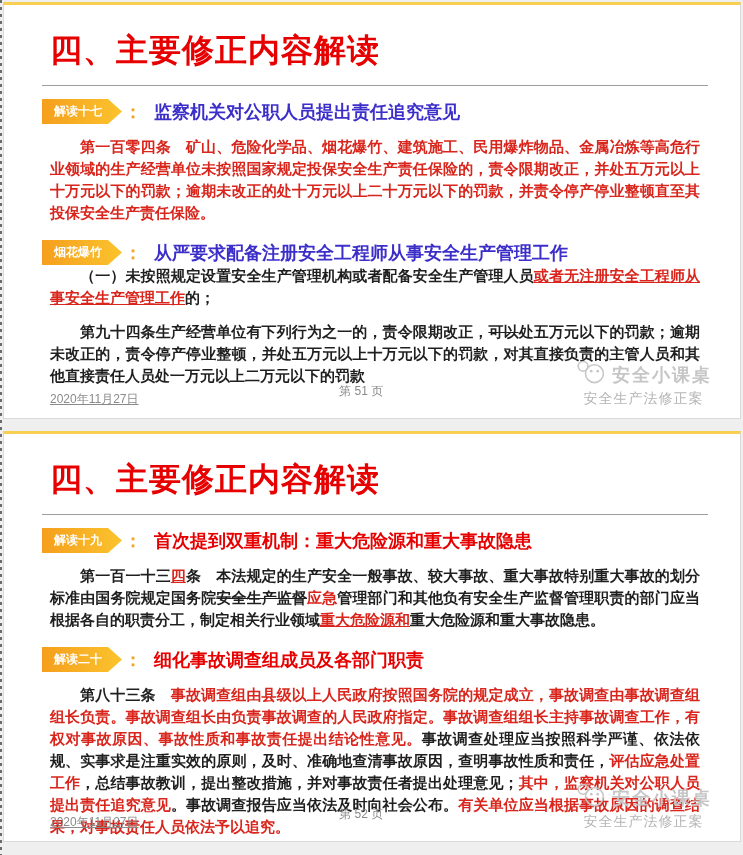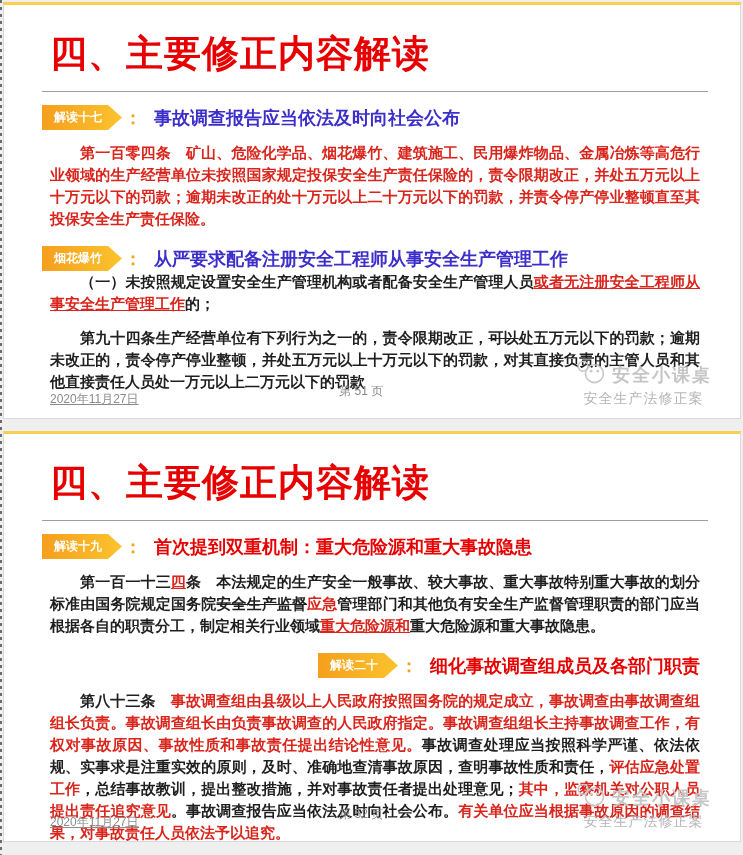--- a/index.html
+++ b/index.html
@@ -20,21 +20,21 @@
     background:#ffffff;
     border:1px solid #d9d9d9;
     border-top:3px solid #f7cf53;
     position:relative;
     padding:20px 40px 0 46px;
     box-sizing:border-box;
   }
   .slide-1{height:417px;margin-bottom:12px;}
   .slide-2{height:411px;}
   .slide-title{
-    color:#e60000;font-size:37px;font-weight:900;
+    color:#e60000;font-size:32px;font-weight:900;
     margin:4px 0 0 0;letter-spacing:1px;
   }
   .rule{border:none;border-top:1px solid #9e9e9e;margin:12px -8px 0 -8px;}
   .sec-row{display:flex;align-items:center;margin-top:13px;}
   .badge{
     display:inline-block;
     margin-left:-8px;
     padding:4px 20px 4px 12px;
     background:linear-gradient(90deg,#f59f1e,#fbc32d);
     color:#ffffff;font-weight:800;font-size:12px;
@@ -75,21 +75,21 @@
 
 <div class="page">
 
   <section class="slide slide-1">
     <h1 class="slide-title">四、主要修正内容解读</h1>
     <hr class="rule">
 
     <div class="sec-row">
       <span class="badge">解读十七</span>
       <span class="colon">：</span>
-      <h2 class="sec-heading blue">事故调查报告应当依法及时向社会公布</h2>
+      <h2 class="sec-heading blue">监察机关对公职人员提出责任追究意见</h2>
     </div>
     <p class="para red">第一百零四条　矿山、危险化学品、烟花爆竹、建筑施工、民用爆炸物品、金属冶炼等高危行业领域的生产经营单位未按照国家规定投保安全生产责任保险的，责令限期改正，并处五万元以上十万元以下的罚款；逾期未改正的处十万元以上二十万元以下的罚款，并责令停产停业整顿直至其投保安全生产责任保险。</p>
 
     <div class="sec-row" style="margin-top:16px;">
       <span class="badge">烟花爆竹</span>
       <span class="colon">：</span>
       <h2 class="sec-heading blue">从严要求配备注册安全工程师从事安全生产管理工作</h2>
     </div>
     <p class="para" style="margin-top:0;"><span>（一）未按照规定设置安全生产管理机构或者配备安全生产管理人员</span><span class="run-red-u">或者无注册安全工程师从事安全生产管理工作</span><span>的；</span></p>
     <p class="para"><span>第九十四条生产经营单位有下列行为之一的，责令限期改正，</span><span class="run-strike">可以</span><span>处五万元以下的罚款；逾期未改正的，责令停产停业整顿，并处五万元以上十万元以下的罚款，对其直接负责的主管人员和其他直接责任人员处一万元以上二万元以下的罚款</span></p>
@@ -118,21 +118,21 @@
     <h1 class="slide-title">四、主要修正内容解读</h1>
     <hr class="rule">
 
     <div class="sec-row">
       <span class="badge">解读十九</span>
       <span class="colon">：</span>
       <h2 class="sec-heading red">首次提到双重机制：重大危险源和重大事故隐患</h2>
     </div>
     <p class="para"><span>第一百一十三</span><span class="run-red-u">四</span><span>条　本法规定的生产安全一般事故、较大事故、重大事故特别重大事故的划分标准由国务院规定国务院</span><span class="run-strike">安全生产监督</span><span class="run-red">应急</span><span>管理部门和其他负有安全生产监督管理职责的部门应当根据各自的职责分工，制定相关行业领域</span><span class="run-red-u">重大危险源和</span><span>重大危险源和重大事故隐患。</span></p>
 
-    <div class="sec-row" style="margin-top:16px;justify-content:flex-end;">
+    <div class="sec-row" style="margin-top:16px;">
       <span class="badge">解读二十</span>
       <span class="colon">：</span>
       <h2 class="sec-heading red">细化事故调查组成员及各部门职责</h2>
     </div>
     <p class="para"><span>第八十三条　</span><span class="run-red">事故调查组由县级以上人民政府按照国务院的规定成立，事故调查由事故调查组组长负责。事故调查组长由负责事故调查的人民政府指定。事故调查组组长主持事故调查工作，有权对事故原因、事故性质和事故责任提出结论性意见。</span><span>事故调查处理应当按照科学严谨、依法依规、实事求是注重实效的原则，及时、准确地查清事故原因，查明事故性质和责任，</span><span class="run-red">评估应急处置工作</span><span>，总结事故教训，提出整改措施，并对事故责任者提出处理意见；</span><span class="run-red">其中，监察机关对公职人员提出责任追究意见</span><span>。事故调查报告应当依法及时向社会公布。</span><span class="run-red">有关单位应当根据事故原因的调查结果，对事故责任人员依法予以追究。</span></p>
 
     <div class="footer">
       <span class="date">2020年11月27日</span>
       <span class="pageno">第 52 页</span>
       <div class="watermark">

